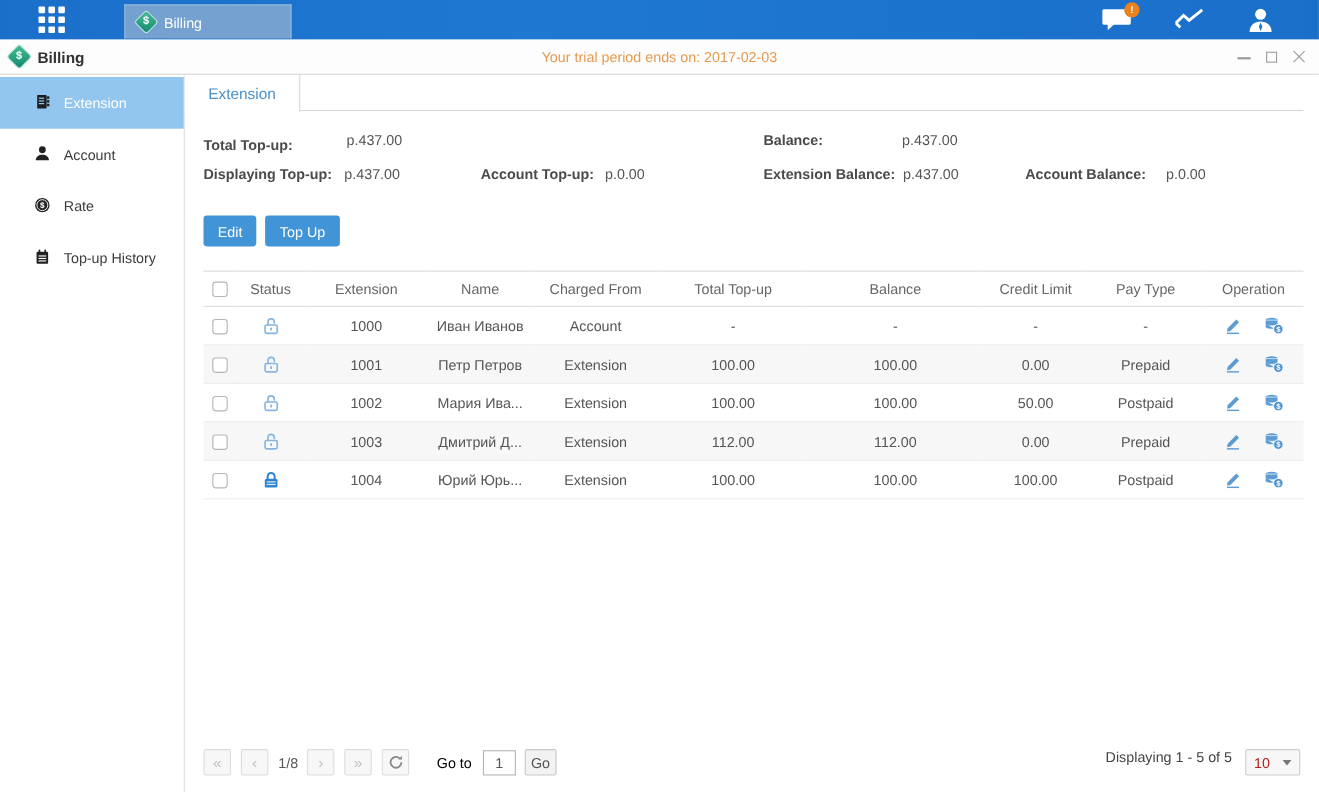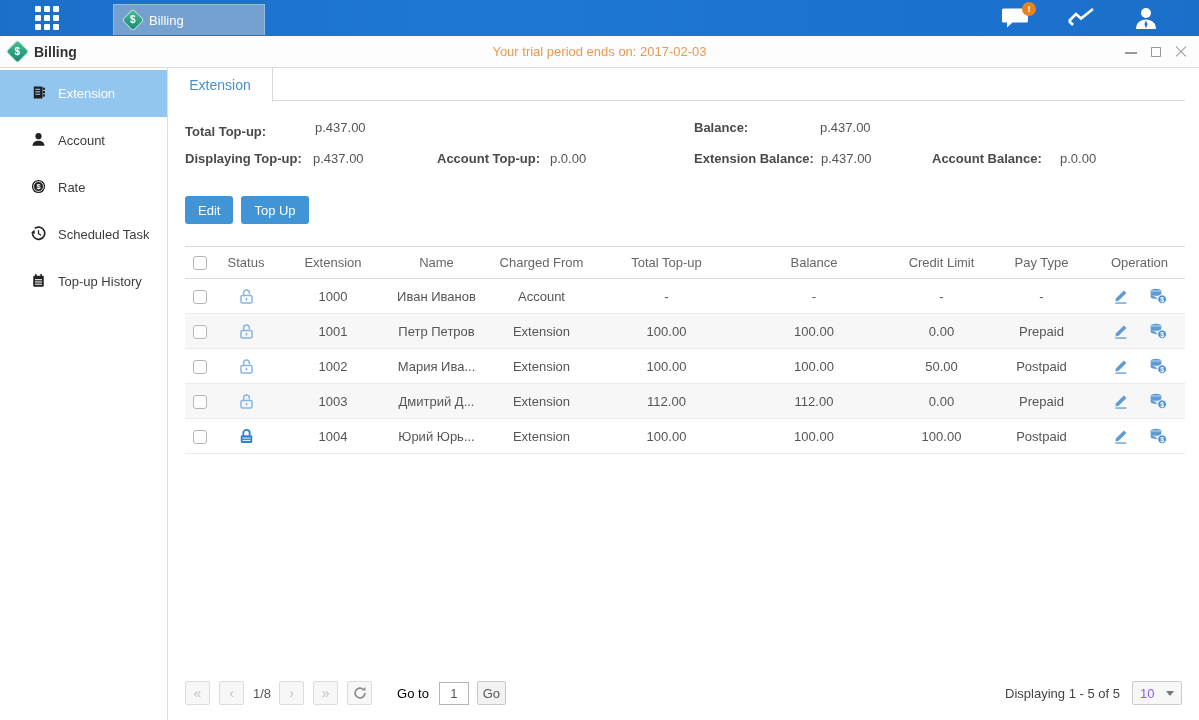--- a/index.html
+++ b/index.html
@@ -79,24 +79,24 @@
   .pagebar { margin-top:auto; height:46px; display:flex; align-items:center; padding:0 3px 8px 17px; }
   .pg-btn { width:25px; height:24px; background:#f7f7f7; border:1px solid #dcdcdc; border-radius:2px;
     color:#c2c2c2; font-size:14px; display:flex; align-items:center; justify-content:center;
     cursor:pointer; margin-right:9px; }
   .pg-ind { color:#555; margin:0 8px 0 0; }
   .goto-label { margin:0 10px 0 16px; color:#000000; }
   .goto-input { width:30px; height:23px; border:1px solid #b5b5b5; text-align:center; font-size:13px;
     color:#555; font-family:inherit; }
   .go-btn { margin-left:8px; width:29px; height:24px; background:#f2f2f2; border:1px solid #c8c8c8;
     border-radius:2px; color:#555; font-size:13px; cursor:pointer; font-family:inherit; }
-  .pagebar .right { margin-left:auto; display:flex; align-items:center; gap:12px; }
+  .pagebar .right { margin-left:auto; display:flex; gap:12px; }
   .displaying { color:#444; }
   .size-select { width:50px; height:24px; background:#f7f7f7; border:1px solid #ccc; border-radius:2px;
-    display:flex; align-items:center; justify-content:space-between; padding:0 7px; cursor:pointer; color:#8b5cf6; }
+    display:flex; align-items:center; justify-content:space-between; padding:0 7px; cursor:pointer; color:#b91c1c; }
   .caret { width:0; height:0; border-left:4px solid transparent; border-right:4px solid transparent;
     border-top:5px solid #777; }
 </style>
 </head>
 <body>
 
 <div class="topbar">
   <div class="apps-grid">
     <i></i>
       <i></i>
@@ -174,28 +174,20 @@
           </svg></span>
       <span>Account</span>
     </div>
     <div class="side-item">
       <span><svg width="15" height="15" viewBox="0 0 16 16">
             <circle cx="8" cy="8" r="7" fill="#222"></circle>
             <circle cx="8" cy="8" r="5.3" fill="none" stroke="#fff" stroke-width="0.9"></circle>
             <text x="8" y="11" font-size="8" font-weight="bold" fill="#fff" text-anchor="middle">$</text>
           </svg></span>
       <span>Rate</span>
-    </div>
-    <div class="side-item">
-      <span><svg width="15" height="15" viewBox="0 0 16 16">
-            <path d="M4 2.6 a6.5 6.5 0 1 1 -2.4 5" fill="none" stroke="#222" stroke-width="1.8"></path>
-            <path d="M0.2 6.8 l4 1.6 -0.6-4.4z" fill="#222"></path>
-            <path d="M8 4.6 v3.6 l2.8 1.7" fill="none" stroke="#222" stroke-width="1.4"></path>
-          </svg></span>
-      <span>Scheduled Task</span>
     </div>
     <div class="side-item">
       <span><svg width="15" height="15" viewBox="0 0 16 16">
             <rect x="2.4" y="3" width="11.2" height="11.6" rx="1" fill="#222"></rect>
             <rect x="4.4" y="1" width="1.6" height="3.6" fill="#222"></rect>
             <rect x="10" y="1" width="1.6" height="3.6" fill="#222"></rect>
             <rect x="4.3" y="6.6" width="7.4" height="1.1" fill="#fff"></rect>
             <rect x="4.3" y="9" width="7.4" height="1.1" fill="#fff"></rect>
             <rect x="4.3" y="11.4" width="7.4" height="1.1" fill="#fff"></rect>
           </svg></span>

